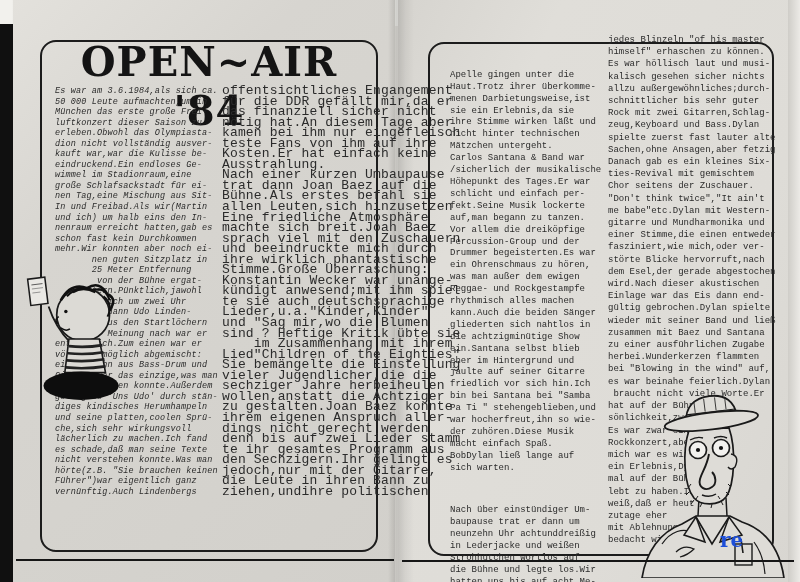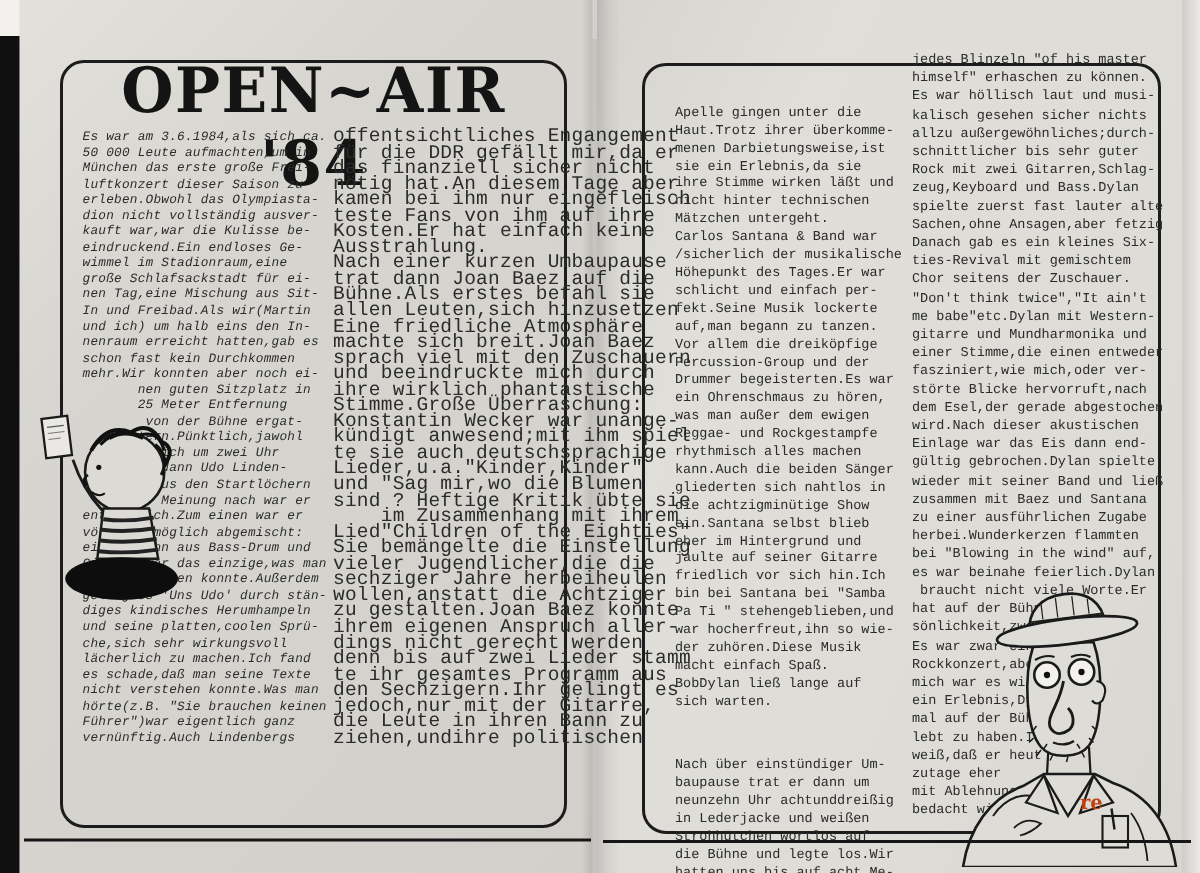--- a/index.html
+++ b/index.html
@@ -36,21 +36,21 @@
   .col-l1{left:55px;top:86px;font-size:8.5px;line-height:10.55px;letter-spacing:0.15px;font-style:italic;}
   .col-l2{left:222px;top:86px;font-size:13px;line-height:10.55px;letter-spacing:0.15px;}
   .col-r1{left:450px;top:46px;font-size:9px;line-height:11.9px;}
   .col-r2{left:608px;top:34px;font-size:9px;line-height:12.2px;}
   .para-gap{margin-top:7px;}
   
   .illus{position:absolute;}
   .boy{left:24px;top:274px;width:102px;height:130px;}
   .man{left:636px;top:392px;width:152px;height:186px;}
   .signature{position:absolute;left:720px;top:528px;font-family:"DejaVu Serif",serif;
-        font-weight:bold;font-size:13px;color:#c2410c;}
+        font-weight:bold;font-size:20px;color:#1d4ed8;}
 </style>
 </head>
 <body>
 
 <div class="scan">
 
   <div class="corner-top"></div>
   <div class="edge-white-left"></div>
 
   <div class="page page-left"></div>

